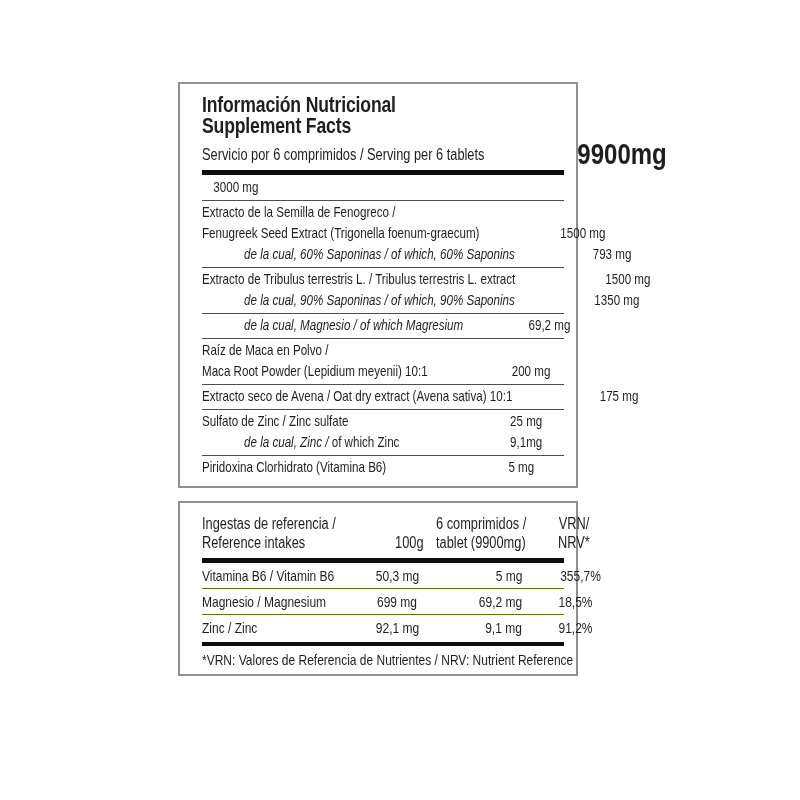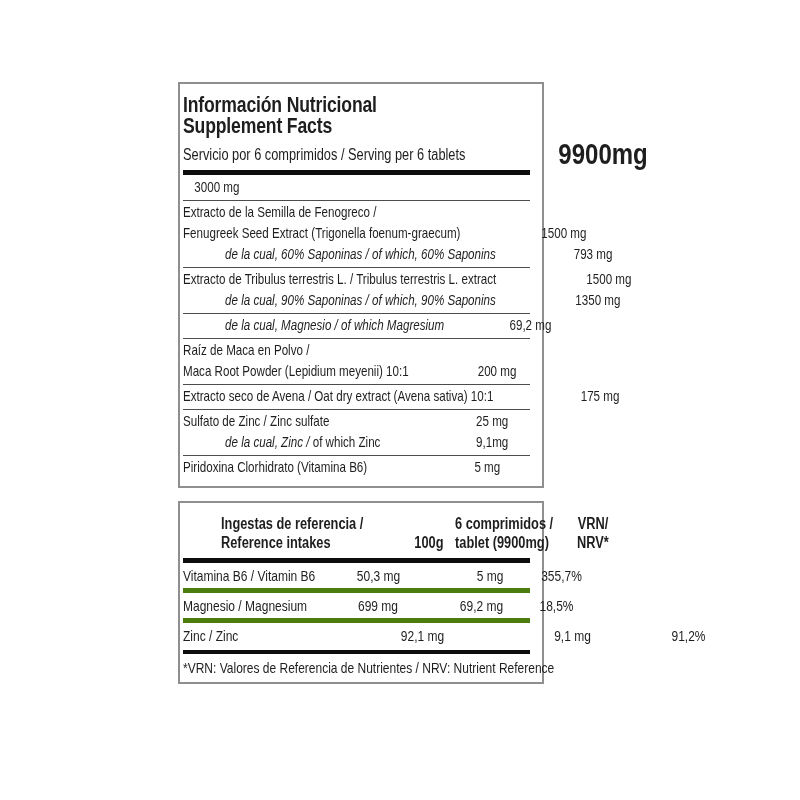--- a/index.html
+++ b/index.html
@@ -3,49 +3,49 @@
 <meta charset="utf-8">
 <style>
   html,body{margin:0;padding:0;}
   body{
     width:800px;height:800px;background:#ffffff;position:relative;
     font-family:"Liberation Sans","DejaVu Sans",sans-serif;
     color:#1e1e1e;-webkit-font-smoothing:antialiased;
   }
   .label-wrap{position:absolute;left:178px;top:82px;width:430px;}
   .panel{
-    box-sizing:border-box;width:366px;background:#fff;
-    border:2px solid #8f8f8f;padding:6px 12px 6px 3px;
+    box-sizing:border-box;width:400px;background:#fff;
+    border:2px solid #8f8f8f;padding:6px 12px 6px 22px;
   }
   .panel2{margin-top:13px;padding-bottom:4px;}
   
   .cx{display:inline-block;transform:scaleX(0.8);transform-origin:0 50%;white-space:nowrap;}
   .cxr{display:inline-block;transform:scaleX(0.8);transform-origin:100% 50%;white-space:nowrap;}
   .title{font-weight:bold;font-size:22px;line-height:21px;letter-spacing:-0.2px;margin-top:4px;}
   .serving-row{display:grid;grid-template-columns:1fr auto;align-items:end;margin-top:7px;padding-bottom:3px;}
   .serving-label{font-size:16px;line-height:20px;}
   .serving-value{font-size:30px;font-weight:bold;line-height:22px;}
   .thick-bar{height:5px;background:#0d0d0d;margin:2px 0 0 0;}
   .thick-bar2{height:4px;background:#0d0d0d;margin:2px 0 0 0;}
   .groups{margin-top:1px;}
   .p1-group{border-bottom:1px solid #4d4d4d;padding:1px 0 2px 0;}
   .p1-group:last-child{border-bottom:none;}
   .p1-row{display:grid;grid-template-columns:1fr 62px;align-items:baseline;font-size:14.5px;line-height:21px;}
   .p1-row .name{overflow:visible;}
   .p1-row .val{text-align:left;}
   .p1-row.indent .name{padding-left:42px;text-decoration:underline;}
   .it{font-style:italic;}
   
-  .ref-head{display:grid;grid-template-columns:158px 64px 126px 1fr;align-items:end;padding:5px 0 4px 0;font-weight:bold;font-size:16px;line-height:19px;margin-left:38px;}
+  .ref-head{display:grid;grid-template-columns:158px 64px 126px 1fr;align-items:end;padding:5px 0 4px 0;font-weight:normal;font-size:16px;line-height:19px;}
   .ref-head .h1{}
   .ref-head .h2{text-align:right;}
   .ref-head .h3{padding-left:12px;}
   .ref-head .h4{text-align:right;}
-  .ref-row{display:grid;grid-template-columns:158px 64px 126px 1fr;align-items:baseline;font-size:15px;line-height:25px;border-bottom:5px solid #4d7c0f;}
-  .ref-row:last-of-type{border-bottom:none;gap:44px;}
+  .ref-row{display:grid;grid-template-columns:158px 64px 126px 1fr;align-items:baseline;font-size:15px;line-height:25px;border-bottom:1px solid #4d7c0f;}
+  .ref-row:last-of-type{border-bottom:none;}
   .ref-row .c1{}
   .ref-row .c2{text-align:center;}
   .ref-row .c3{text-align:right;padding-right:28px;}
   .ref-row .c4{text-align:right;}
   .footnote{font-size:15px;line-height:21px;padding-top:3px;}
 </style>
 </head>
 <body>
 
 <div class="label-wrap">

